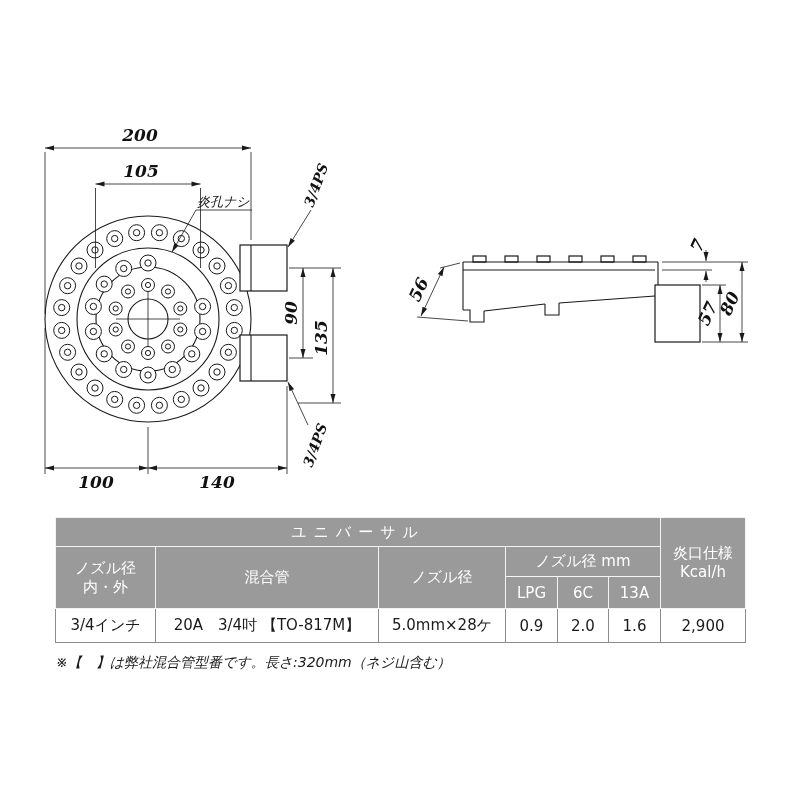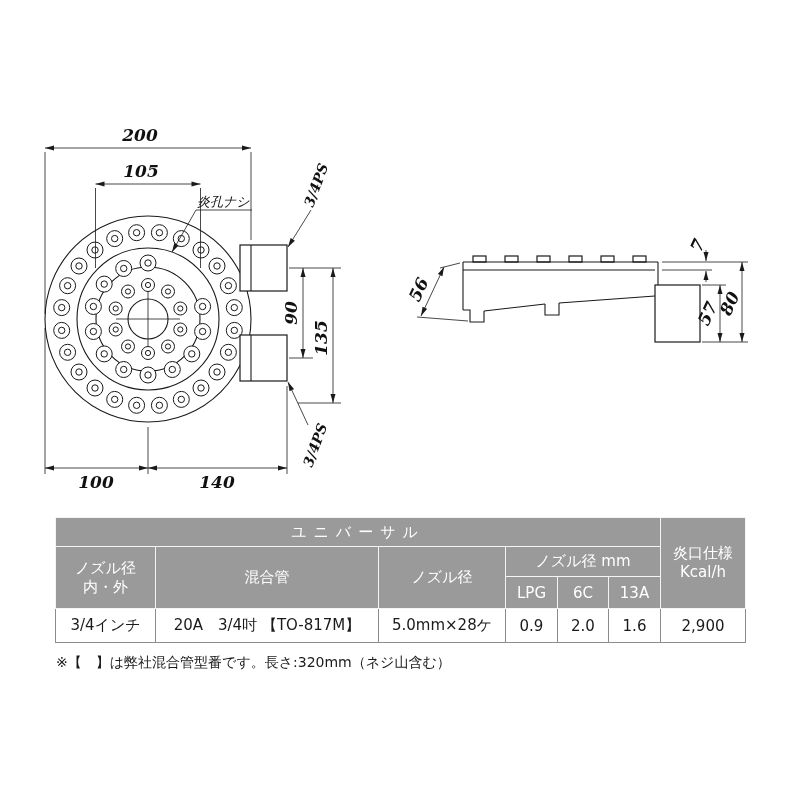--- a/index.html
+++ b/index.html
@@ -36,21 +36,21 @@
     font-size:15px;padding:1px 2px;margin-top:48px;
   }
   .spec-table tr.hr1 th{height:26px;}
   .spec-table tr.hr2 th{height:27px;}
   .spec-table tr.hr3 th{height:29px;}
   .spec-table tr.dr td{height:31px;}
   .spec-table .pre{white-space:pre-line;line-height:1.25;}
   .spec-table .title-cell{letter-spacing:7px;}
   
   .footnote{
-    position:absolute;left:56px;top:654px;font-size:14px;color:#1a1a1a;
+    position:absolute;left:56px;top:654px;font-size:14px;color:#1a1a1a;font-style:italic;
   }
 </style>
 </head>
 <body>
 
 <svg id="drawing" viewBox="0 0 800 505" width="800" height="505">
   <defs>
     <marker id="ae" markerWidth="11" markerHeight="7" refX="9.5" refY="3" orient="auto" markerUnits="userSpaceOnUse">
       <path d="M0.5,0.5 L9.5,3 L0.5,5.5 Z" fill="#1a1a1a"></path>
     </marker>

